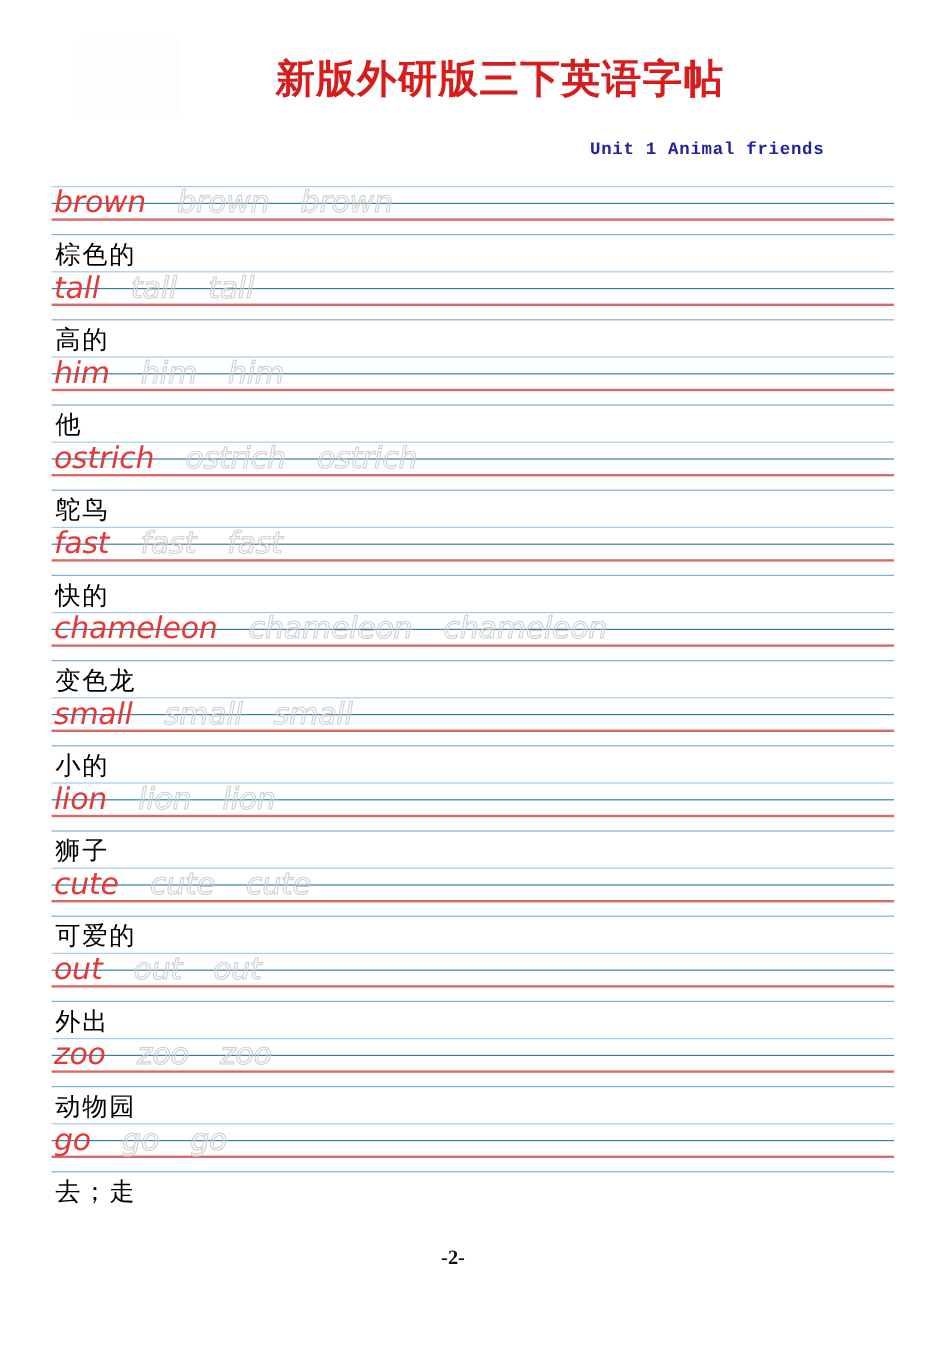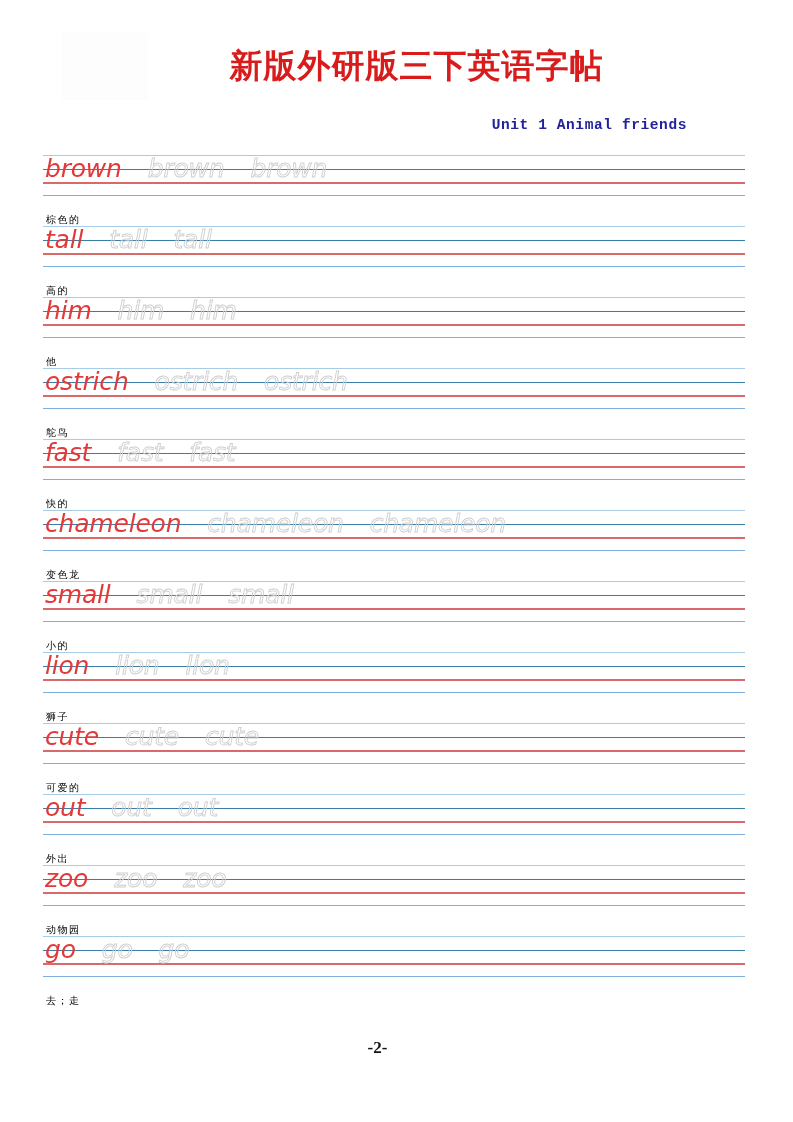--- a/index.html
+++ b/index.html
@@ -117,23 +117,23 @@
   .word-trace {
     color: transparent;
     -webkit-text-stroke: 0.9px #cfcfcf;
     text-shadow: none;
   }
 
   
   .gloss {
     position: absolute;
     left: 3px;
-    top: 61px;
+    top: 46px;
     font-family: Liberation Mono, monospace;
-    font-size: 10px;
+    font-size: 21px;
     letter-spacing: 1.5px;
     color: #000000;
     white-space: nowrap;
   }
 
   
   .page-number {
     position: absolute;
     left: 0;
     right: 0;

